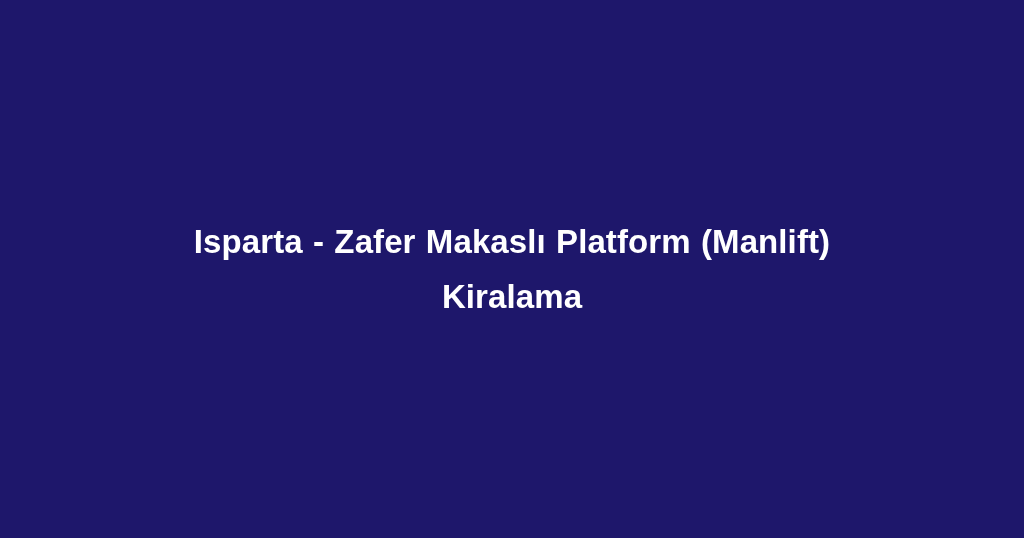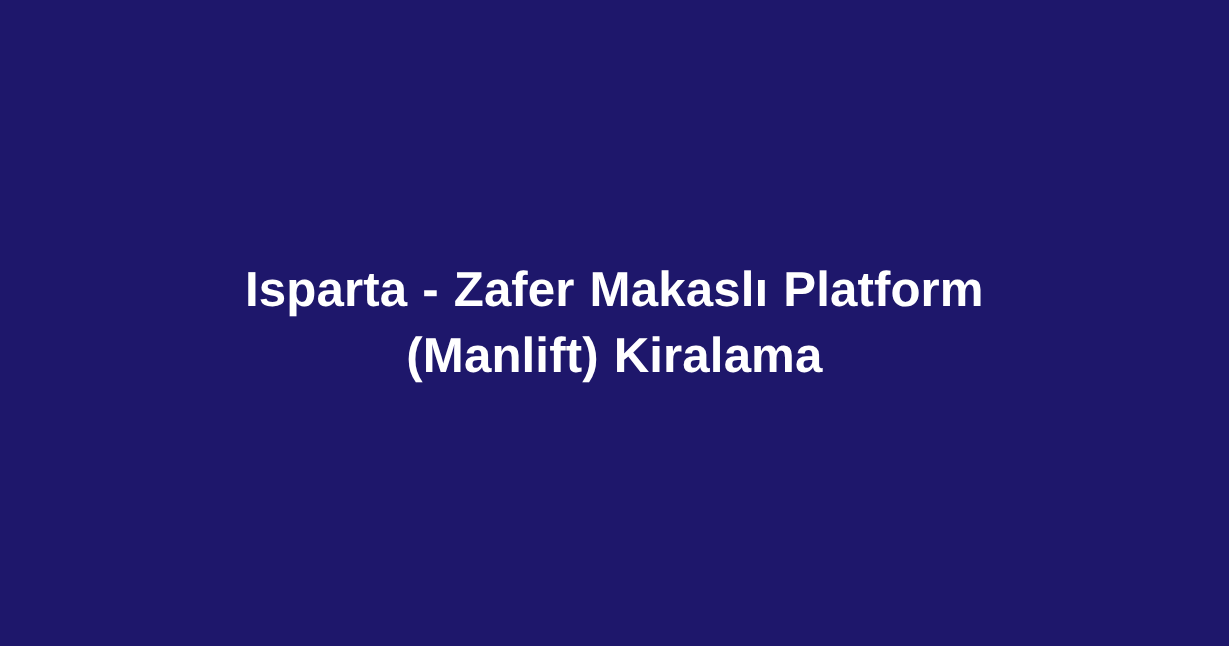--- a/index.html
+++ b/index.html
@@ -31,21 +31,21 @@
 
   .banner-inner {
     width: 100%;
     max-width: 760px;
     text-align: center;
   }
 
   .banner-title {
     margin: 0;
     font-family: "Liberation Sans", "DejaVu Sans", sans-serif;
-    font-size: 41px;
+    font-size: 33px;
     line-height: 55px;
     font-weight: bold;
     color: #ffffff;
     letter-spacing: 0.1px;
     word-spacing: 1px;
     white-space: normal;
   }
 </style>
 </head>
 <body>

